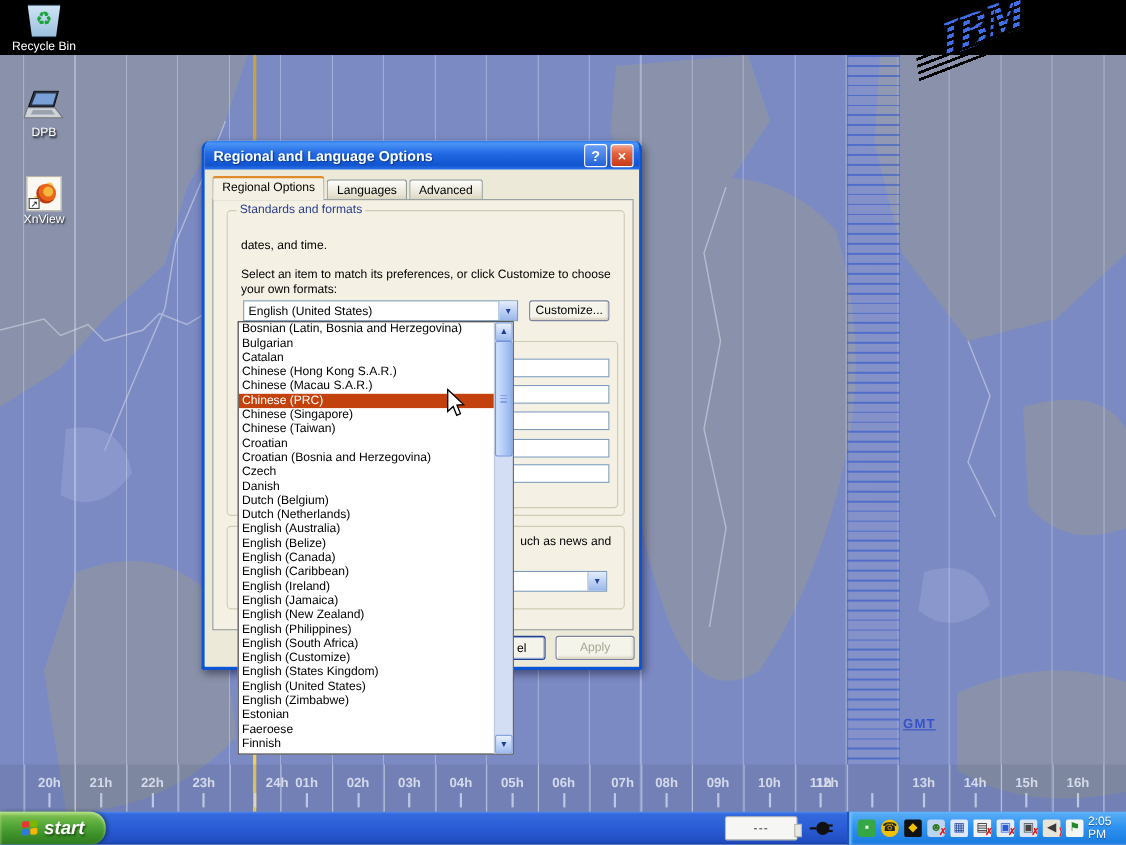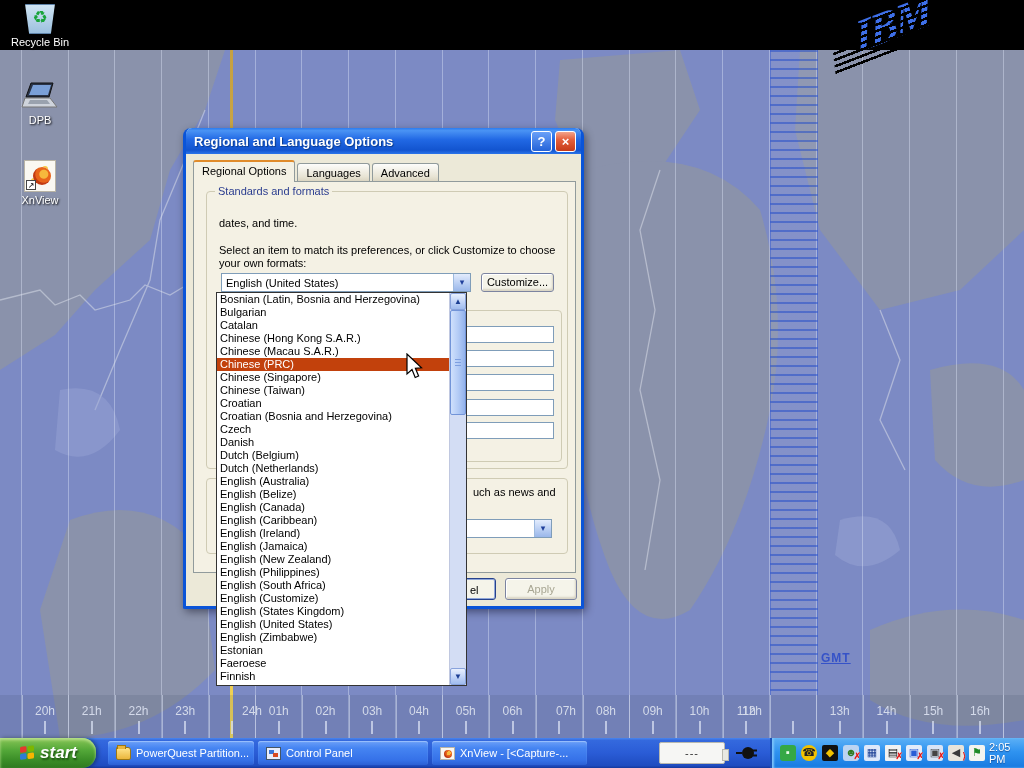--- a/index.html
+++ b/index.html
@@ -38,21 +38,21 @@
              background-position:21px 0; }
   #mapsvg { position:absolute; inset:0; }
   #gmt-band { position:absolute; left:770px; top:0; width:48px; height:645px;
               border-left:1px solid rgba(60,95,205,.55); border-right:1px solid rgba(60,95,205,.55);
               background:repeating-linear-gradient(180deg, rgba(45,85,205,.55) 0 1.6px, rgba(190,200,235,.12) 1.6px 9px); }
   #gmt-label { position:absolute; left:821px; top:601px; color:#3552c8; font-weight:bold; font-size:12px;
                text-decoration:underline; letter-spacing:1px; }
   #now-line { position:absolute; left:230px; top:0; width:3px; height:688px;
               background:linear-gradient(180deg,#c9a23b,#ddb545 60%,#f4cf4a 90%,#f9df55); opacity:.95; }
   #hour-scale { position:absolute; left:0; top:645px; width:1024px; height:43px; background:rgba(60,70,100,.14); }
-  .hour-label { position:absolute; top:9px; transform:translateX(-50%); color:#d4daea; font-size:12px; font-weight:normal; }
+  .hour-label { position:absolute; top:9px; transform:translateX(-50%); color:#d4daea; font-size:12px; font-weight:bold; }
   .tick-b { position:absolute; top:0; width:1px; height:43px; background:rgba(215,222,240,.55); }
   .tick-c { position:absolute; top:26px; width:2px; height:13px; background:rgba(215,222,240,.75); }
 
   
   #dialog { position:absolute; left:183px; top:128px; width:401px; height:481px; z-index:10;
             background:#ece9d8; border-left:3px solid #0a54d8; border-right:3px solid #0a54d8;
             border-bottom:3px solid #0a54d8; border-radius:8px 8px 2px 2px;
             box-shadow:2px 3px 8px rgba(0,0,20,.45); }
   #titlebar { height:26px; border-radius:6px 6px 0 0; padding:0 5px 0 8px; display:flex; align-items:center;
               background:linear-gradient(180deg,#2a7bf0 0,#4a93f4 10%,#2168e4 45%,#1254cf 85%,#2a74ea 100%); }
@@ -369,34 +369,20 @@
       <svg width="16" height="16" viewBox="0 0 16 16">
         <g transform="skewY(-6)">
           <rect x="1" y="2" width="6.5" height="6" rx="1.5" fill="#e23a2e"></rect>
           <rect x="8.5" y="2" width="6.5" height="6" rx="1.5" fill="#7db700"></rect>
           <rect x="1" y="9" width="6.5" height="6" rx="1.5" fill="#2e7cd6"></rect>
           <rect x="8.5" y="9" width="6.5" height="6" rx="1.5" fill="#f8b500"></rect>
         </g>
       </svg>
       <span class="stxt">start</span>
     </div>
-    <div id="taskbtns">
-        <div class="taskbtn" style="width: 146px;">
-          <span class="tb-icon ic-folder"></span>
-          <span>PowerQuest Partition...</span>
-        </div>
-        <div class="taskbtn" style="width: 170px;">
-          <span class="tb-icon ic-cpl"></span>
-          <span>Control Panel</span>
-        </div>
-        <div class="taskbtn" style="width: 155px;">
-          <span class="tb-icon ic-xnv"></span>
-          <span>XnView - [&lt;Capture-...</span>
-        </div>
-      </div>
     <div id="battery">---</div>
     <svg id="acplug" width="22" height="16" viewBox="0 0 22 16">
       <path d="M0 8 L6 8" stroke="#111" stroke-width="2"></path>
       <circle cx="12" cy="8" r="6" fill="#111"></circle>
       <rect x="15" y="4.5" width="6" height="2" fill="#111"></rect>
       <rect x="15" y="9.5" width="6" height="2" fill="#111"></rect>
     </svg>
     <div id="tray">
       <div id="tray-icons" style="display:flex;gap:5px;align-items:center;">
           <div class="tray-icon" style="background: rgb(53, 168, 69); color: rgb(234, 250, 232); border-radius: 3px;">▪</div>

